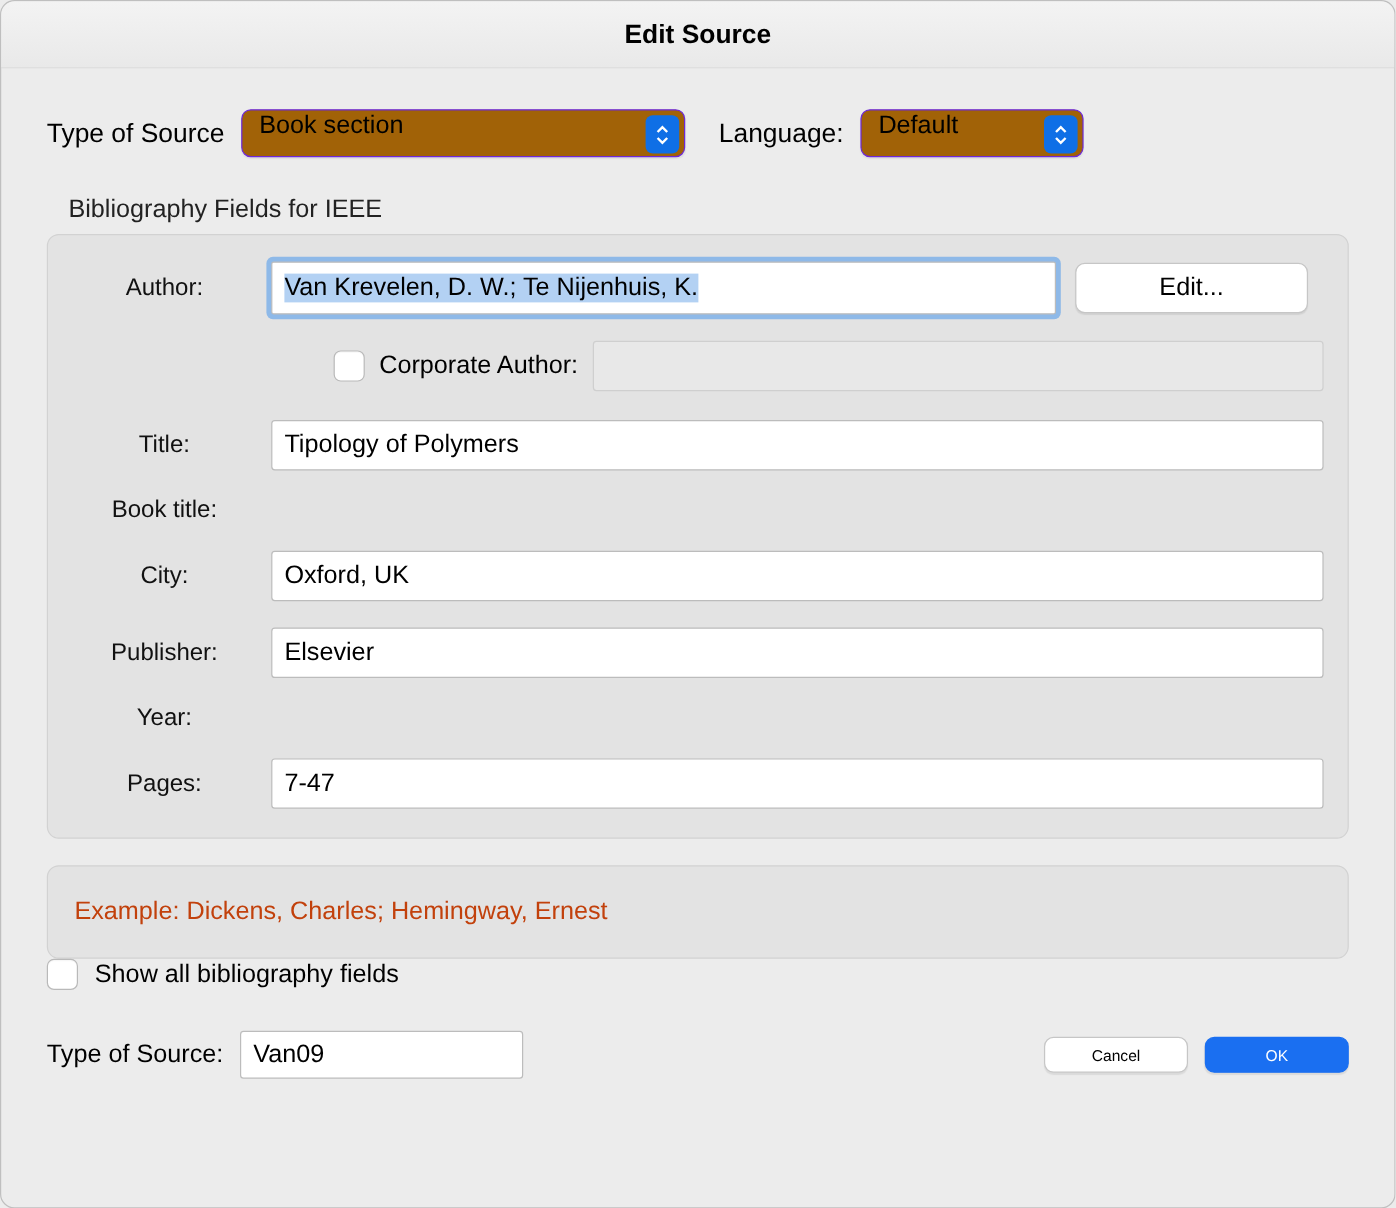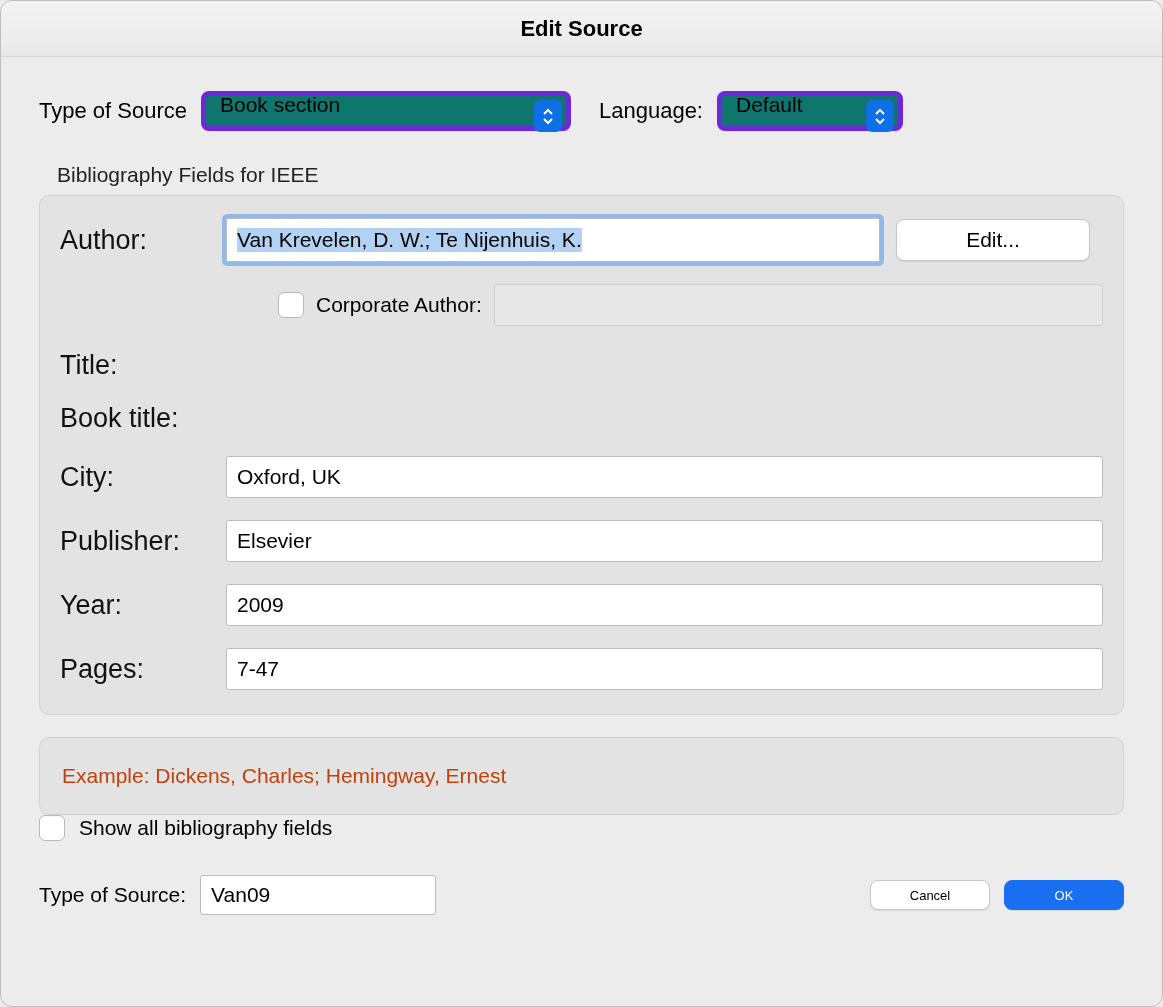--- a/index.html
+++ b/index.html
@@ -39,22 +39,22 @@
   }
   .top-row {
     display: flex;
     align-items: center;
     gap: 14px;
     margin-bottom: 32px;
   }
   .top-row .lbl { font-size: 22px; }
   .dropdown {
     position: relative;
-    background: #0f766e;
-    border: 5px solid #6d28d9;
+    background: #a16207;
+    border: 1px solid #6d28d9;
     border-radius: 8px;
     height: 40px;
     display: flex;
     align-items: center;
     padding: 0 40px 12px 14px;
     font-size: 21px;
     box-shadow: 0 1px 1px rgba(0,0,0,0.06);
   }
   .dropdown .chev {
     position: absolute;
@@ -83,23 +83,23 @@
     padding: 22px 20px 24px 20px;
   }
   .row {
     display: flex;
     align-items: center;
     margin-bottom: 22px;
   }
   .row:last-child { margin-bottom: 0; }
   .row-label {
     width: 166px;
-    text-align: left;
+    text-align: center;
     padding-right: 12px;
-    font-size: 27px;
+    font-size: 20px;
     color: #111;
   }
   .text-input {
     flex: 1;
     height: 42px;
     background: #fff;
     border: 1px solid #bcbcbc;
     border-radius: 3px;
     padding: 0 10px;
     font-size: 21px;
@@ -262,39 +262,39 @@
       </div>
 
       <div class="corp-row">
         <div class="checkbox"></div>
         <span>Corporate Author:</span>
         <div class="corp-input"></div>
       </div>
 
       <div class="row">
         <div class="row-label">Title:</div>
+        <input class="text-input" value="Tipology of Polymers" style="">
       </div>
 
       <div class="row">
         <div class="row-label">Book title:</div>
       </div>
 
       <div class="row">
         <div class="row-label">City:</div>
         <input class="text-input" value="Oxford, UK" style="">
       </div>
 
       <div class="row">
         <div class="row-label">Publisher:</div>
         <input class="text-input" value="Elsevier" style="">
       </div>
 
       <div class="row">
         <div class="row-label">Year:</div>
-        <input class="text-input" value="2009" style="">
       </div>
 
       <div class="row">
         <div class="row-label">Pages:</div>
         <input class="text-input" value="7-47" style="">
       </div>
 
     </div>
 
     <div class="example-box">

